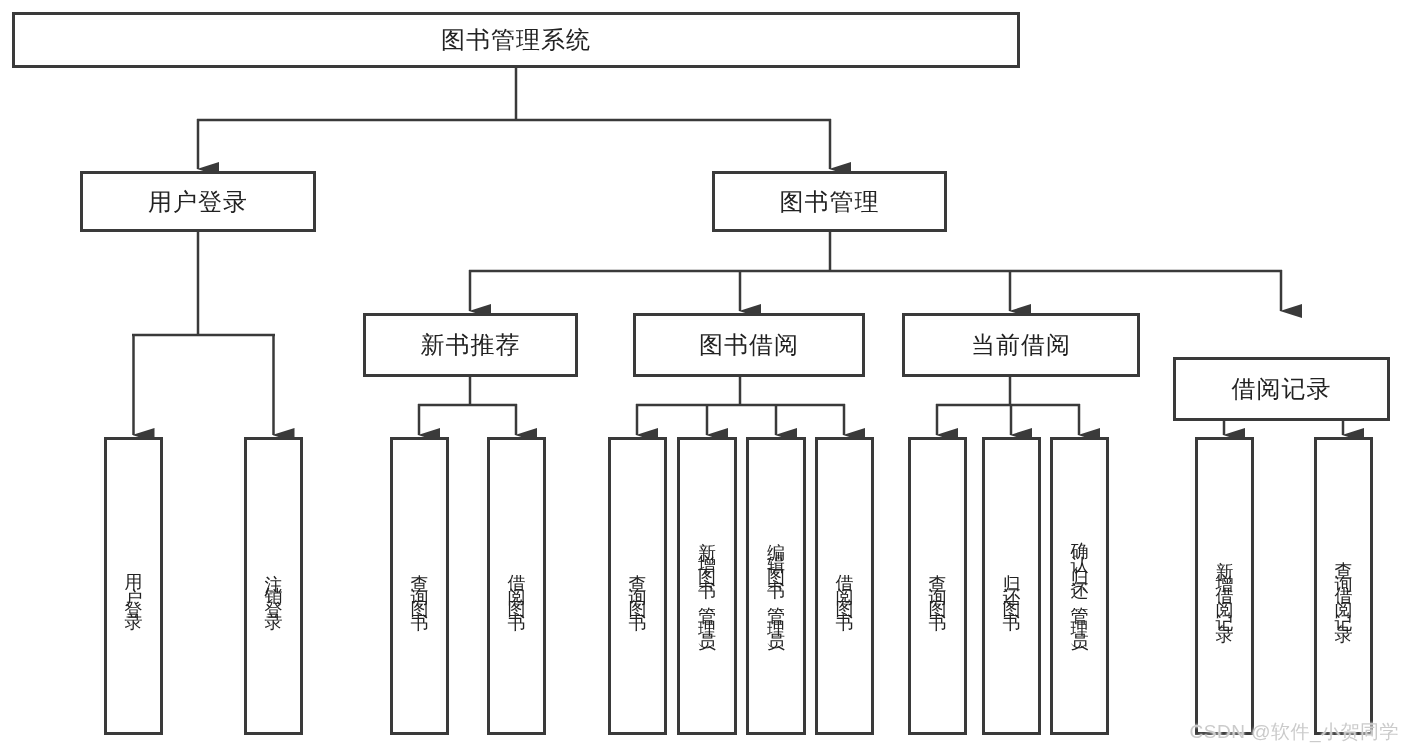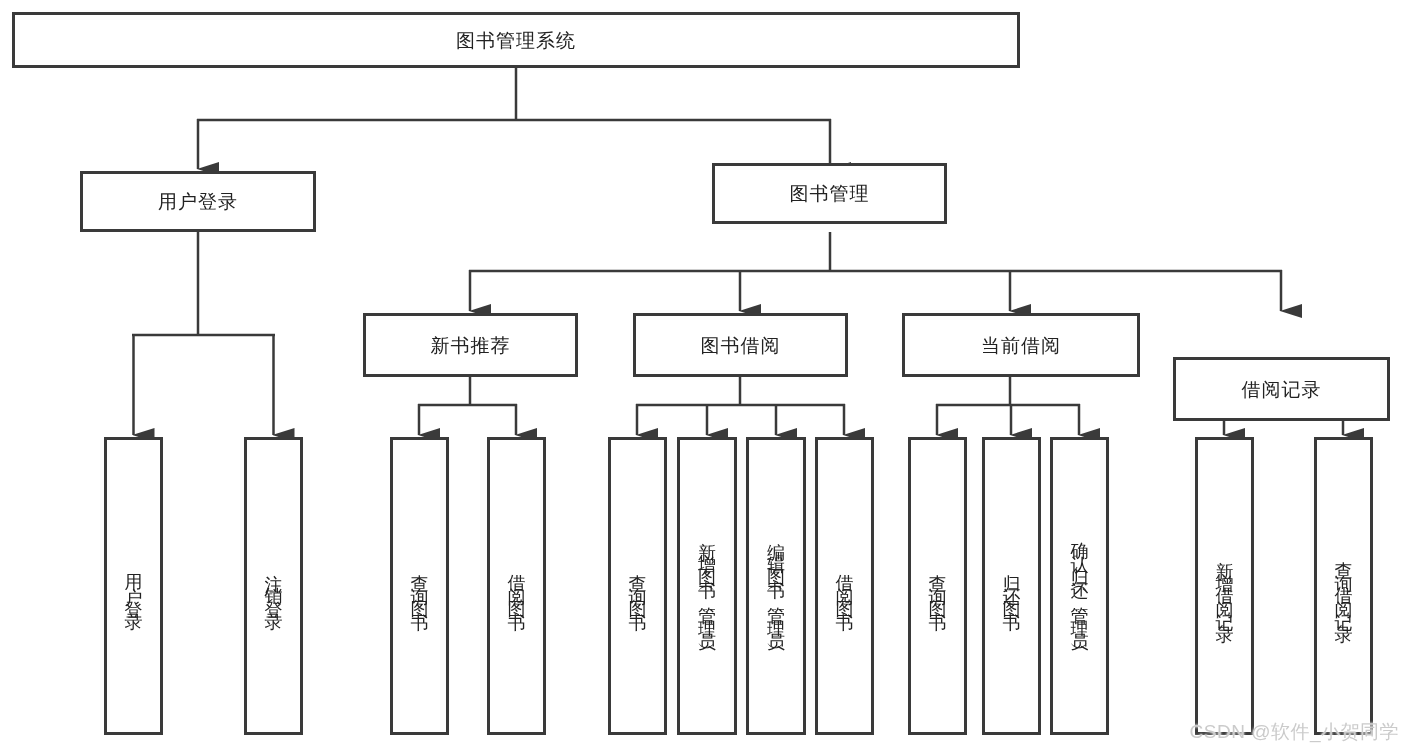--- a/index.html
+++ b/index.html
@@ -20,41 +20,41 @@
     position: absolute;
     box-sizing: border-box;
     background: #ffffff;
     border: 3px solid #3a3a3a;
     display: flex;
     align-items: center;
     justify-content: center;
     color: #222222;
   }
   .hnode span {
-    font-size: 19px;
+    font-size: 24px;
     letter-spacing: 1px;
     white-space: nowrap;
     line-height: 1;
   }
   .vnode span {
     writing-mode: vertical-rl;
     text-orientation: mixed;
     font-size: 18px;
     letter-spacing: 13px;
     line-height: 1;
     white-space: nowrap;
   }
   
   #n-root           { left: 12px;   top: 12px;  width: 1008px; height: 56px; }
   
   #n-user-login     { left: 80px;   top: 171px; width: 236px;  height: 61px; }
-  #n-book-mgmt      { left: 712px;  top: 163px; width: 235px;  height: 61px; }
+  #n-book-mgmt      { left: 712px;  top: 171px; width: 235px;  height: 61px; }
   
   #n-new-book       { left: 363px;  top: 313px; width: 215px;  height: 64px; }
-  #n-book-borrow    { left: 633px;  top: 313px; width: 215px;  height: 64px; }
+  #n-book-borrow    { left: 633px;  top: 313px; width: 232px;  height: 64px; }
   #n-current-borrow { left: 902px;  top: 313px; width: 238px;  height: 64px; }
   #n-borrow-record  { left: 1173px; top: 313px; width: 217px;  height: 64px; margin-top: 44px; }
   
   .leaf { top: 437px; width: 59px; height: 298px; }
   #l-user-login     { left: 104px; }
   #l-logout         { left: 244px; }
   #l-query-book-1   { left: 390px; }
   #l-borrow-book-1  { left: 487px; }
   #l-query-book-2   { left: 608px; }
   #l-add-book       { left: 677px; width: 60px; }

